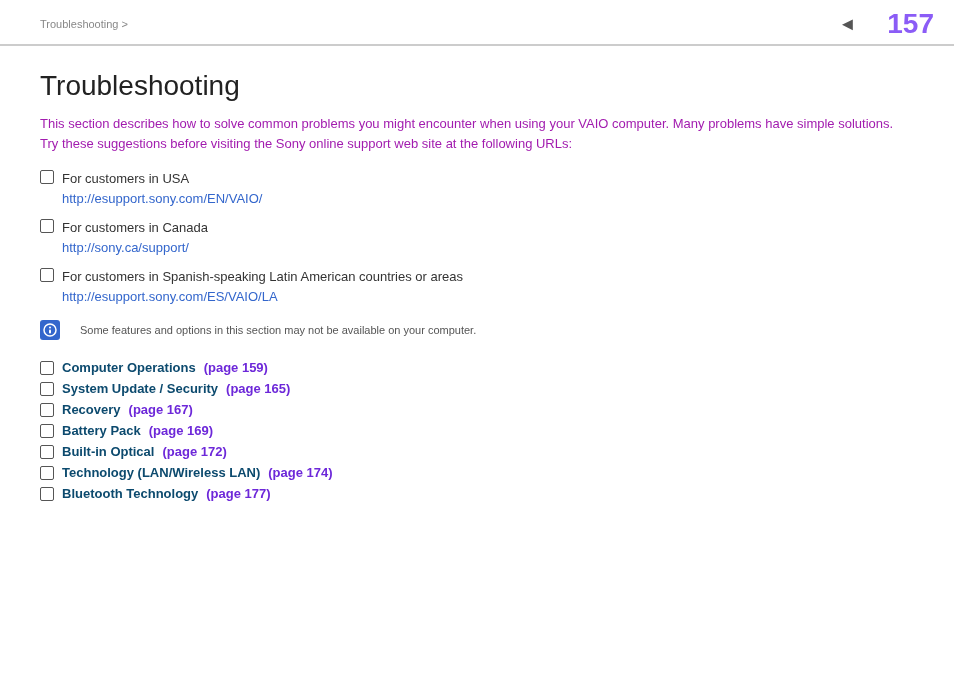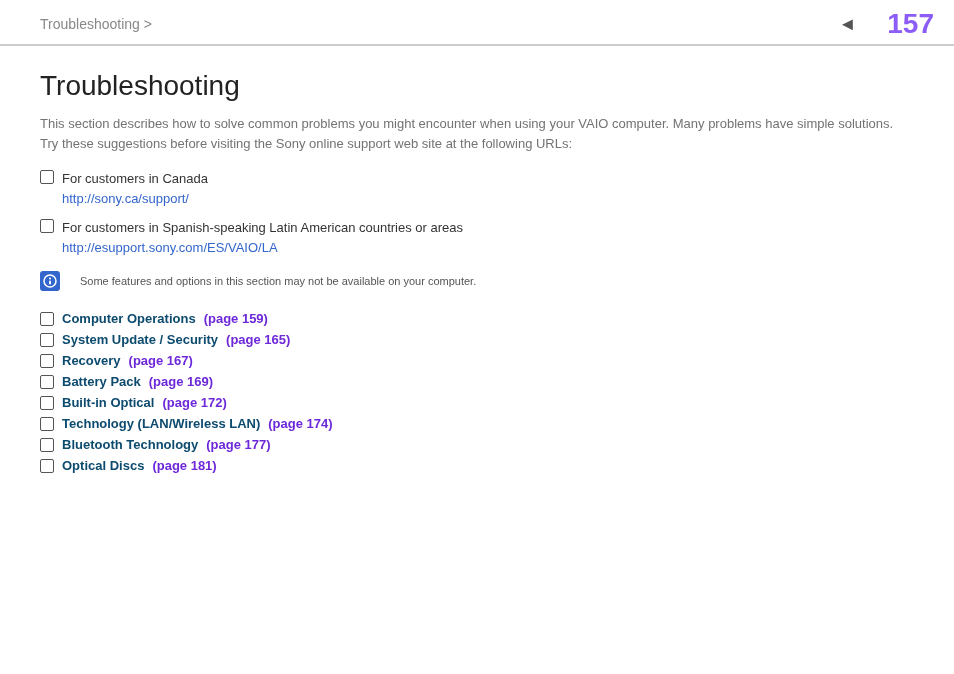--- a/index.html
+++ b/index.html
@@ -20,21 +20,21 @@
 
     .header {
       display: flex;
       justify-content: space-between;
       align-items: center;
       padding: 8px 20px 4px 40px;
       border-bottom: 1px solid #cccccc;
     }
 
     .breadcrumb {
-      font-size: 14px;
+      font-size: 11px;
       color: #888888;
     }
 
     .page-number-area {
       display: flex;
       align-items: center;
       gap: 4px;
     }
 
     .arrow-left {
@@ -56,21 +56,21 @@
 
     .page-title {
       font-size: 28px;
       font-weight: normal;
       color: #222222;
       margin-bottom: 12px;
     }
 
     .intro-text {
       font-size: 13px;
-      color: #737373;
+      color: #a21caf;
       line-height: 1.5;
       margin-bottom: 16px;
     }
 
     .list-section {
       margin-bottom: 14px;
     }
 
     .list-item {
       display: flex;
@@ -168,20 +168,27 @@
 <hr class="divider-line">
 
 <div class="content">
 
   <h1 class="page-title">Troubleshooting</h1>
 
   <p class="intro-text">This section describes how to solve common problems you might encounter when using your VAIO computer. Many problems have simple solutions. Try these suggestions before visiting the Sony online support web site at the following URLs:</p>
 
   <div class="list-section">
 
+    <div class="list-item">
+      <div class="checkbox-icon"></div>
+      <div class="list-item-content">
+        <span>For customers in USA</span><br>
+        <a class="link" href="#">http://esupport.sony.com/EN/VAIO/</a>
+      </div>
+    </div>
 
     <div class="list-item">
       <div class="checkbox-icon"></div>
       <div class="list-item-content">
         <span>For customers in Canada</span><br>
         <a class="link" href="#">http://sony.ca/support/</a>
       </div>
     </div>
 
     <div class="list-item">
@@ -243,21 +250,16 @@
       <span class="toc-item-text">Technology (LAN/Wireless LAN)</span>
       <a class="toc-link" href="#">(page 174)</a>
     </li>
 
     <li class="toc-item">
       <div class="checkbox-icon"></div>
       <span class="toc-item-text">Bluetooth Technology</span>
       <a class="toc-link" href="#">(page 177)</a>
     </li>
 
-    <li class="toc-item">
-      <div class="checkbox-icon"></div>
-      <span class="toc-item-text">Optical Discs</span>
-      <a class="toc-link" href="#">(page 181)</a>
-    </li>
 
   </ul>
 
 </div>
 
 </body></html>

